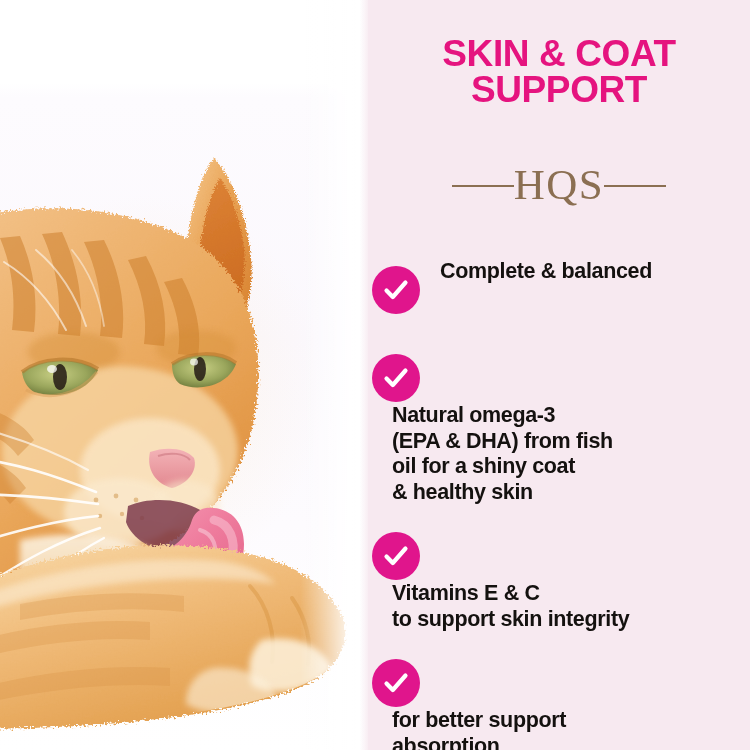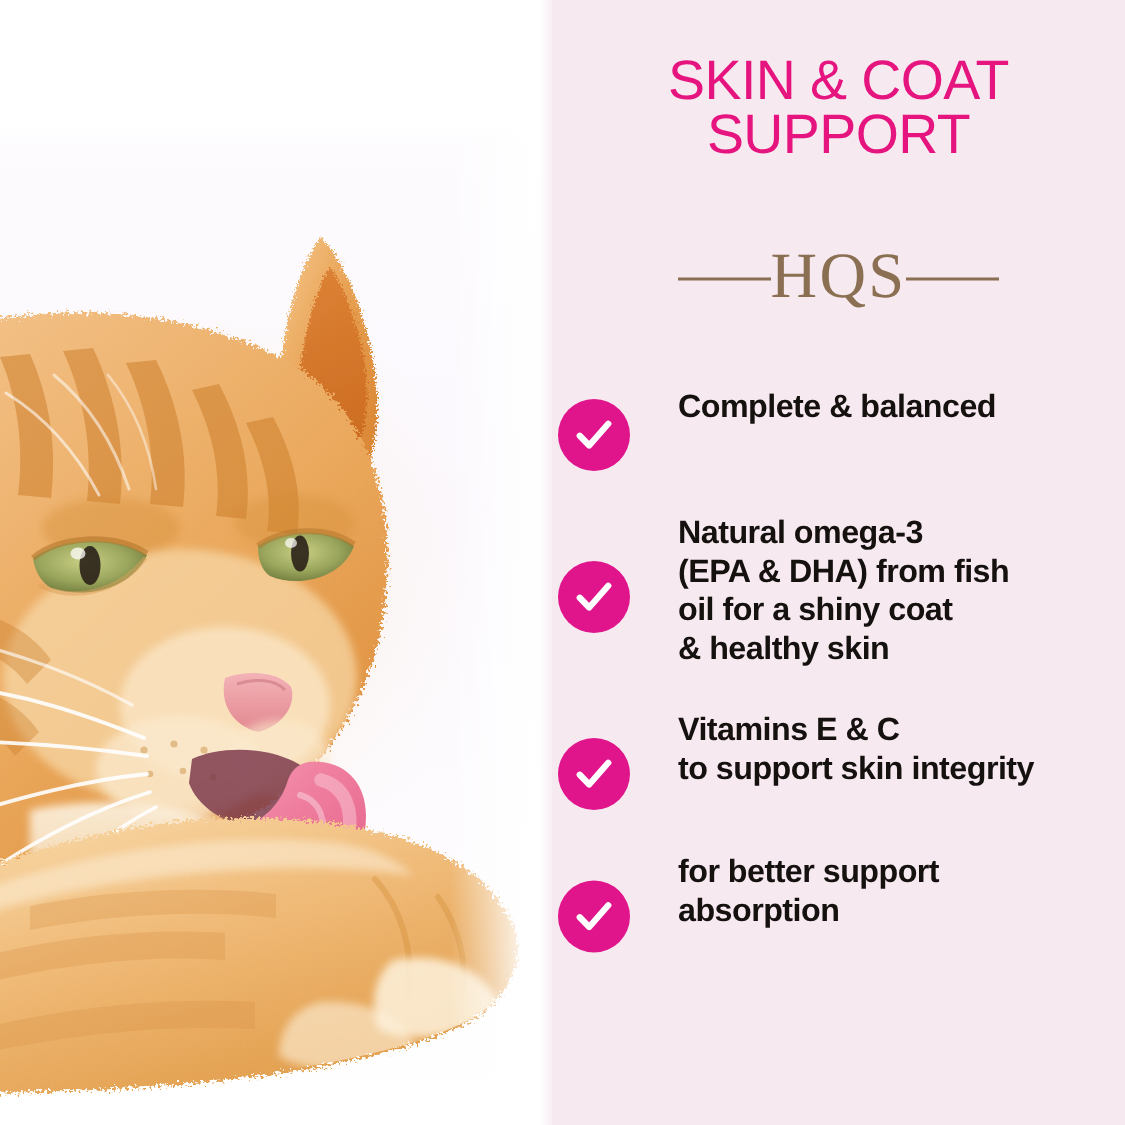--- a/index.html
+++ b/index.html
@@ -70,21 +70,21 @@
   }
 
   
   .headline {
     position: absolute;
     left: 368px; top: 36px;
     width: 382px;
     text-align: center;
     color: #e5147f;
     font-family: "Liberation Sans", sans-serif;
-    font-weight: normal;
+    font-weight: bold;
     font-size: 37px;
     line-height: 0.97;
     letter-spacing: -0.4px;
   }
   .headline .hl-line { display: block; white-space: nowrap; }
 
   
   .brand {
     position: absolute;
     left: 368px; top: 163px;
@@ -114,23 +114,22 @@
     position: absolute;
     left: 368px;
     top: 258px;
     width: 382px;
   }
   .benefit {
     position: relative;
     display: flex;
     align-items: flex-start;
     padding-left: 4px;
-    gap: 12px;
-  }
-  .benefit + .benefit { margin-top: 28px; }
+  }
+  .benefit + .benefit { margin-top: 8px; flex-direction: column; }
 
   .check-badge {
     flex: none;
     width: 48px; height: 48px;
     border-radius: 50%;
     background: #e0158c;
     display: flex;
     align-items: center;
     justify-content: center;
     margin-top: 4px;

